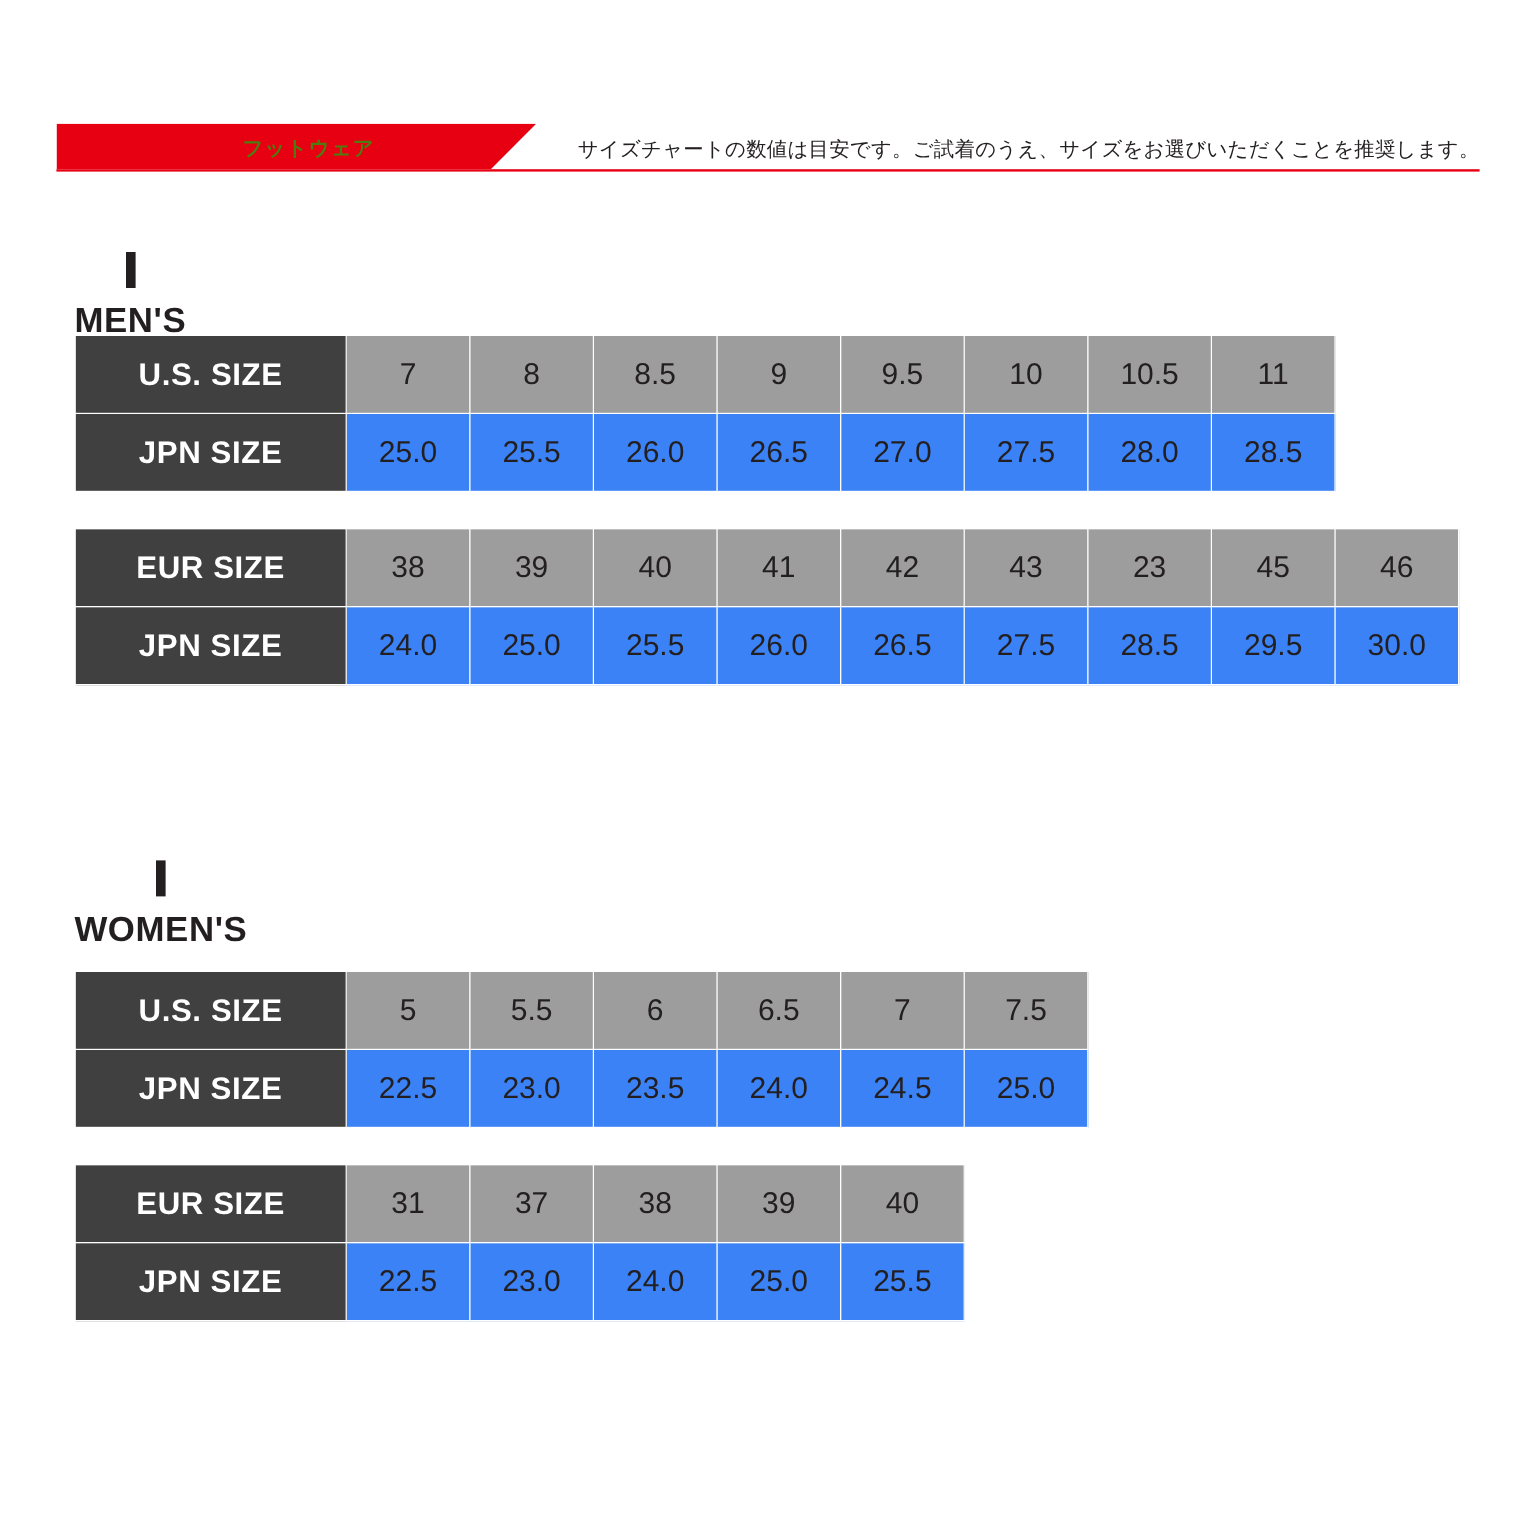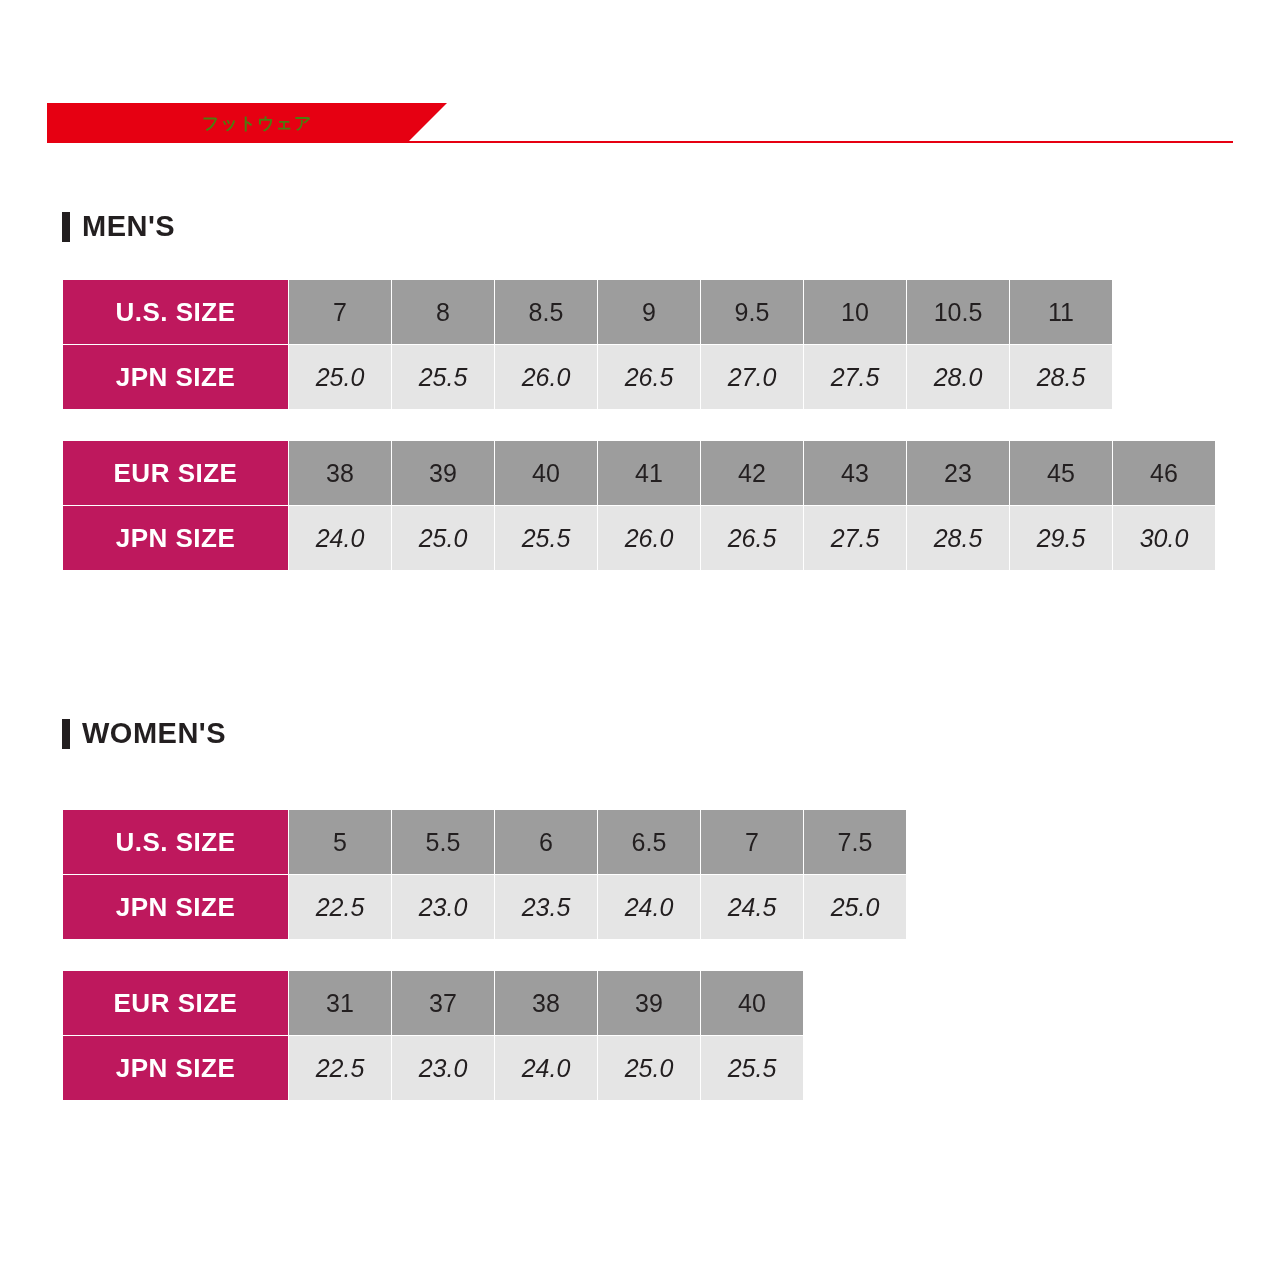--- a/index.html
+++ b/index.html
@@ -61,20 +61,21 @@
     white-space: nowrap;
     letter-spacing: 0.2px;
   }
 
   
   .section-heading {
     position: absolute;
     display: flex;
     align-items: center;
     gap: 12px;
+    flex-direction: column;
   }
   .section-heading .bar {
     width: 8px;
     height: 30px;
     background: #231f20;
     display: inline-block;
   }
   .section-heading .title {
     font-size: 29px;
     font-weight: bold;
@@ -92,52 +93,52 @@
   .chart td {
     padding: 0;
     margin: 0;
     height: 64px;
     text-align: center;
     vertical-align: middle;
     font-size: 25px;
     border: 1px solid #ffffff;
   }
   .chart td.label {
-    background: #be185d;
+    background: #404040;
     color: #ffffff;
     font-weight: bold;
     width: 225px;
     font-size: 26px;
     letter-spacing: 0.5px;
   }
   .chart td.val-top {
     background: #9d9d9d;
     color: #231f20;
     width: 102px;
     font-weight: normal;
   }
   .chart td.val-bot {
-    background: #e5e5e5;
+    background: #3b82f6;
     color: #231f20;
     width: 102px;
     font-weight: normal;
-    font-style: italic;
   }
 
   #mens-us-table { left: 62px; top: 279px; }
   #mens-eur-table { left: 62px; top: 440px; }
   #womens-us-table { left: 62px; top: 809px; }
   #womens-eur-table { left: 62px; top: 970px; }
 </style>
 </head>
 <body>
 
 <div class="banner">
   <div class="banner-tag"></div>
   <div class="banner-tag-label">フットウェア</div>
+  <div class="banner-note">サイズチャートの数値は目安です。ご試着のうえ、サイズをお選びいただくことを推奨します。</div>
   <div class="banner-rule"></div>
 </div>
 
 <div class="section-heading" id="mens-heading">
   <span class="bar"></span>
   <span class="title">MEN'S</span>
 </div>
 
 <table class="chart" id="mens-us-table">
   <tbody>

